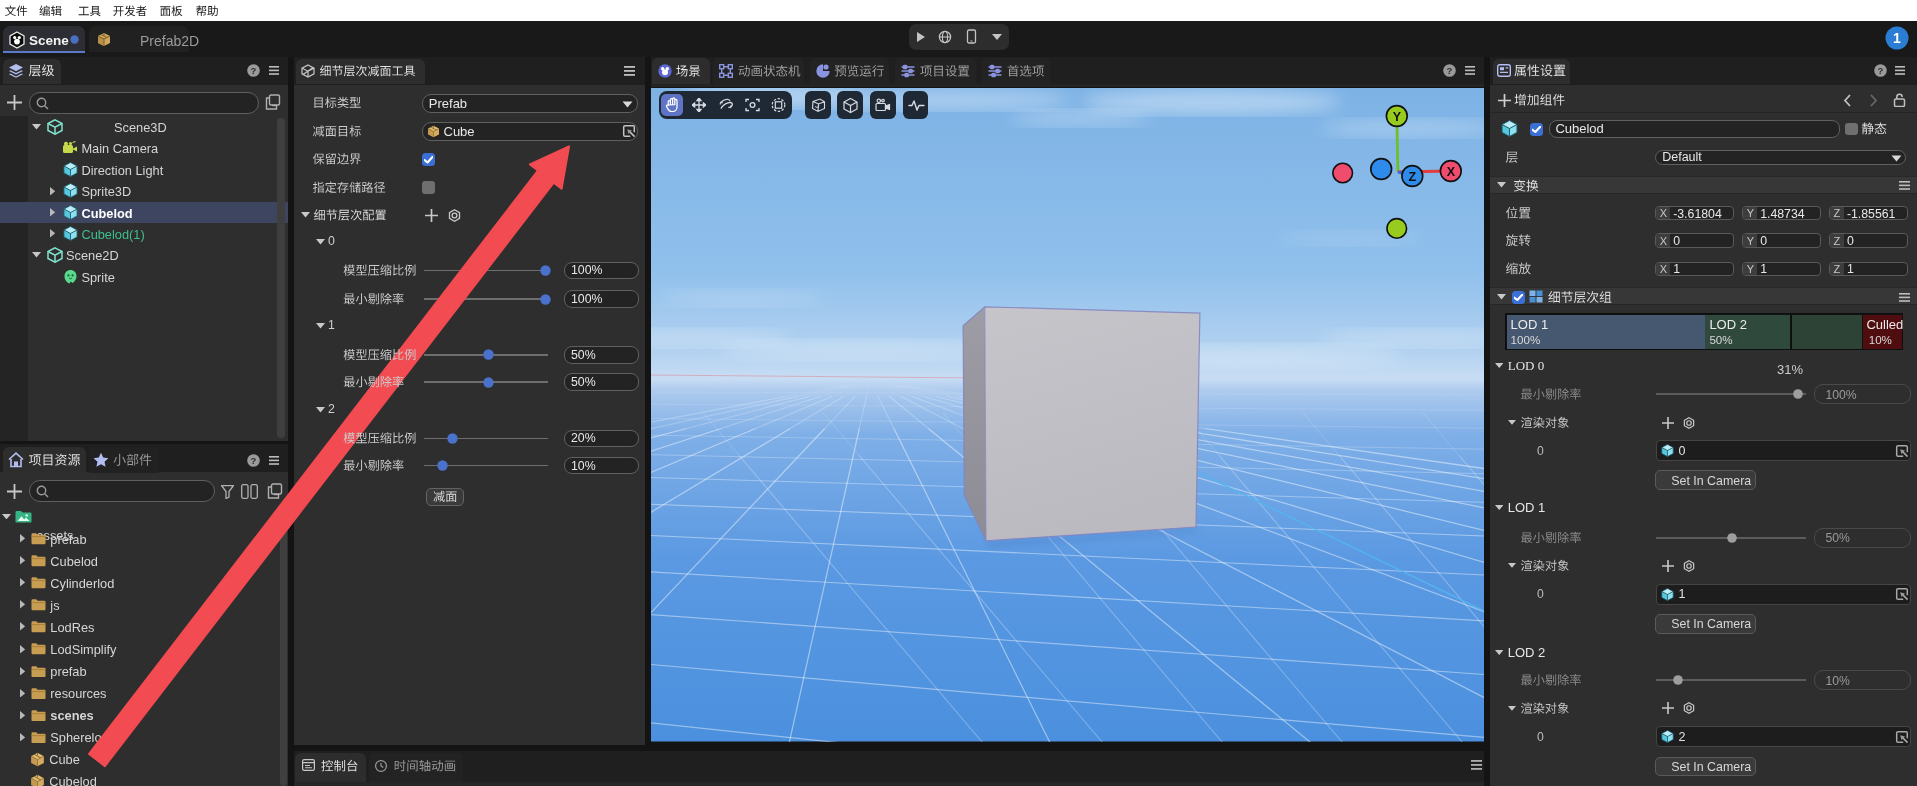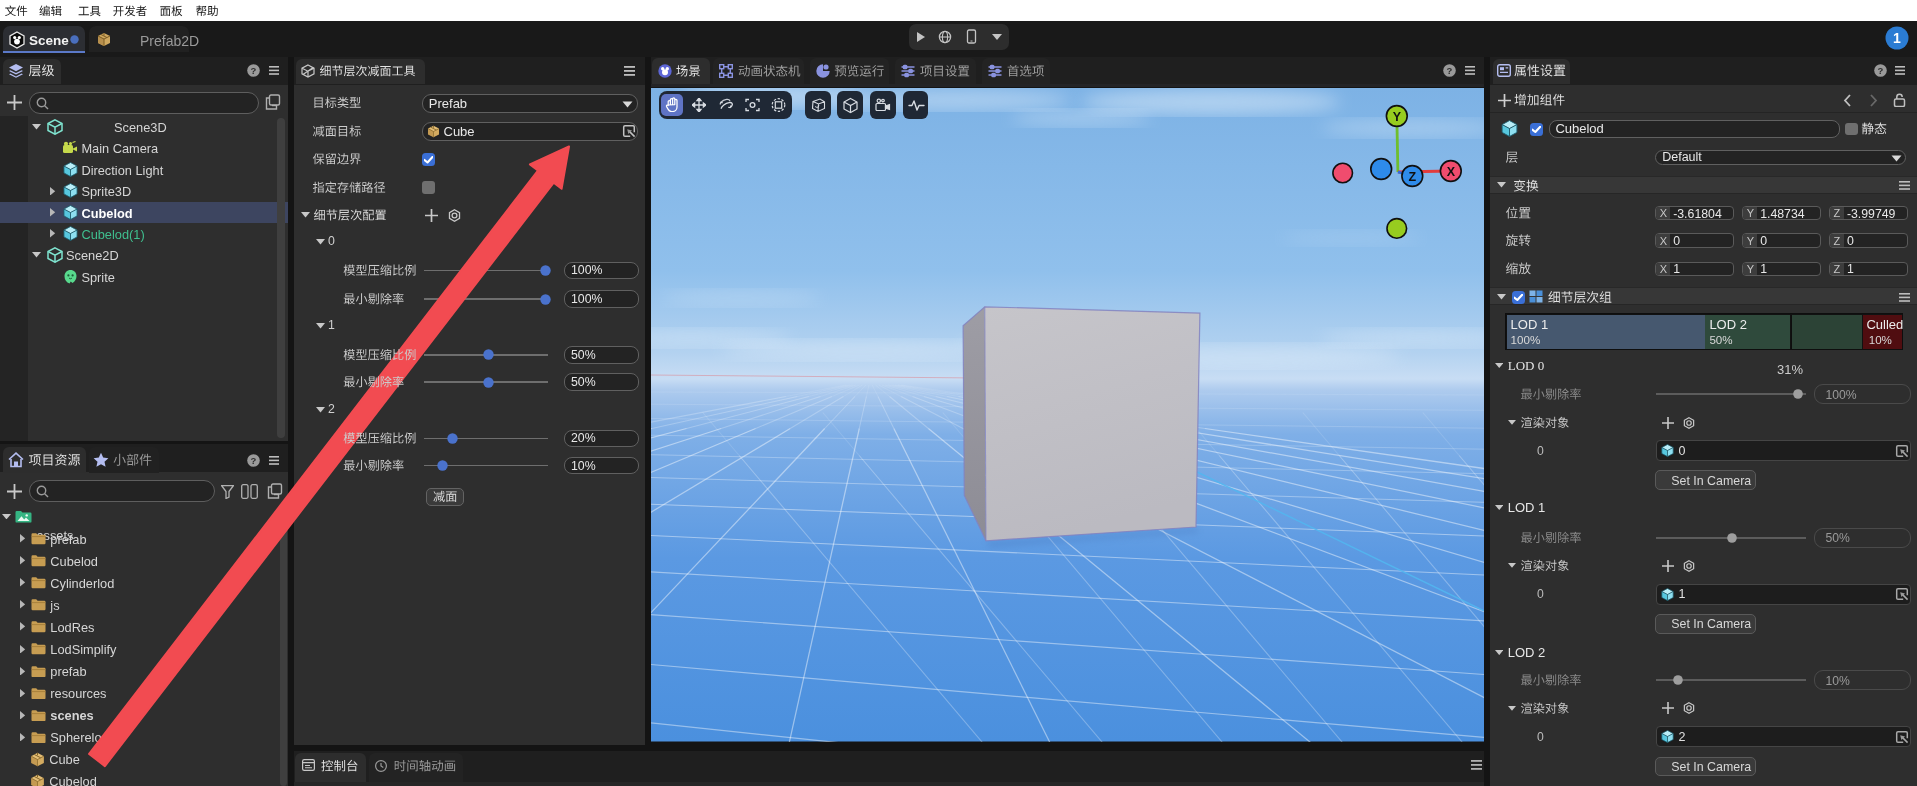--- a/index.html
+++ b/index.html
@@ -770,21 +770,21 @@
 <div class="abs " style="left:1656.2px;top:207.0px;width:14px;height:12.3px;background:#3d3d3d;border-radius:3px 0 0 3px;"></div>
 <div class="abs " style="left:1659.7px;top:207.2px;font-size:11px;color:#c8c8c8;">X</div>
 <div class="abs " style="left:1673.2px;top:206.8px;font-size:12.3px;color:#e8e8e8;">-3.61804</div>
 <div class="abs " style="left:1742.2px;top:206.0px;width:79.1px;height:14.3px;background:#232323;border:1px solid #5a5a5a;border-radius:4px;box-sizing:border-box;"></div>
 <div class="abs " style="left:1743.2px;top:207.0px;width:14px;height:12.3px;background:#3d3d3d;border-radius:3px 0 0 3px;"></div>
 <div class="abs " style="left:1746.7px;top:207.2px;font-size:11px;color:#c8c8c8;">Y</div>
 <div class="abs " style="left:1760.2px;top:206.8px;font-size:12.3px;color:#e8e8e8;">1.48734</div>
 <div class="abs " style="left:1828.9px;top:206.0px;width:79.6px;height:14.3px;background:#232323;border:1px solid #5a5a5a;border-radius:4px;box-sizing:border-box;"></div>
 <div class="abs " style="left:1829.9px;top:207.0px;width:14px;height:12.3px;background:#3d3d3d;border-radius:3px 0 0 3px;"></div>
 <div class="abs " style="left:1833.4px;top:207.2px;font-size:11px;color:#c8c8c8;">Z</div>
-<div class="abs " style="left:1846.9px;top:206.8px;font-size:12.3px;color:#e8e8e8;">-3.99749</div>
+<div class="abs " style="left:1846.9px;top:206.8px;font-size:12.3px;color:#e8e8e8;">-1.85561</div>
 <div class="abs " style="left:1655.2px;top:233.4px;width:79.1px;height:14.3px;background:#232323;border:1px solid #5a5a5a;border-radius:4px;box-sizing:border-box;"></div>
 <div class="abs " style="left:1656.2px;top:234.4px;width:14px;height:12.3px;background:#3d3d3d;border-radius:3px 0 0 3px;"></div>
 <div class="abs " style="left:1659.7px;top:234.6px;font-size:11px;color:#c8c8c8;">X</div>
 <div class="abs " style="left:1673.2px;top:234.20000000000002px;font-size:12.3px;color:#e8e8e8;">0</div>
 <div class="abs " style="left:1742.2px;top:233.4px;width:79.1px;height:14.3px;background:#232323;border:1px solid #5a5a5a;border-radius:4px;box-sizing:border-box;"></div>
 <div class="abs " style="left:1743.2px;top:234.4px;width:14px;height:12.3px;background:#3d3d3d;border-radius:3px 0 0 3px;"></div>
 <div class="abs " style="left:1746.7px;top:234.6px;font-size:11px;color:#c8c8c8;">Y</div>
 <div class="abs " style="left:1760.2px;top:234.20000000000002px;font-size:12.3px;color:#e8e8e8;">0</div>
 <div class="abs " style="left:1828.9px;top:233.4px;width:79.6px;height:14.3px;background:#232323;border:1px solid #5a5a5a;border-radius:4px;box-sizing:border-box;"></div>
 <div class="abs " style="left:1829.9px;top:234.4px;width:14px;height:12.3px;background:#3d3d3d;border-radius:3px 0 0 3px;"></div>

